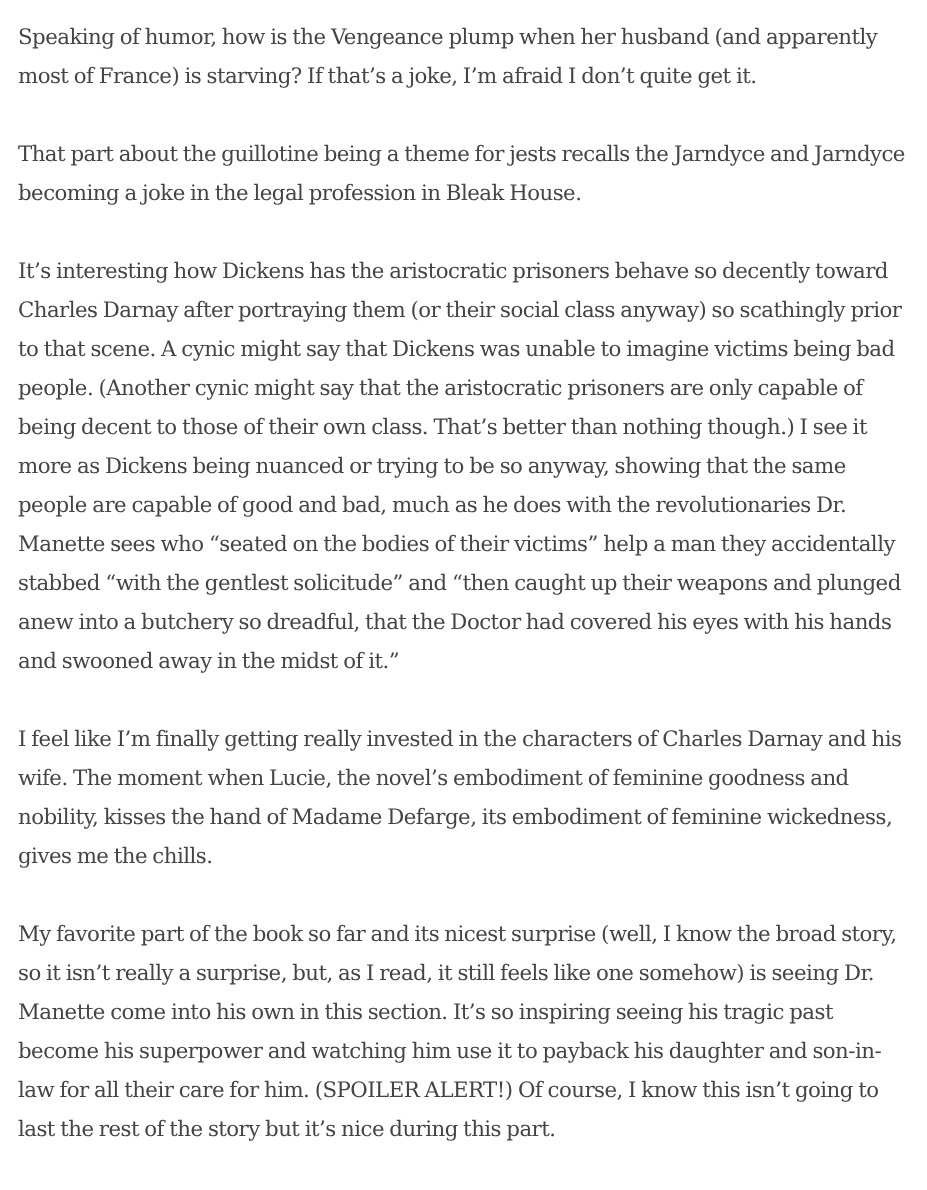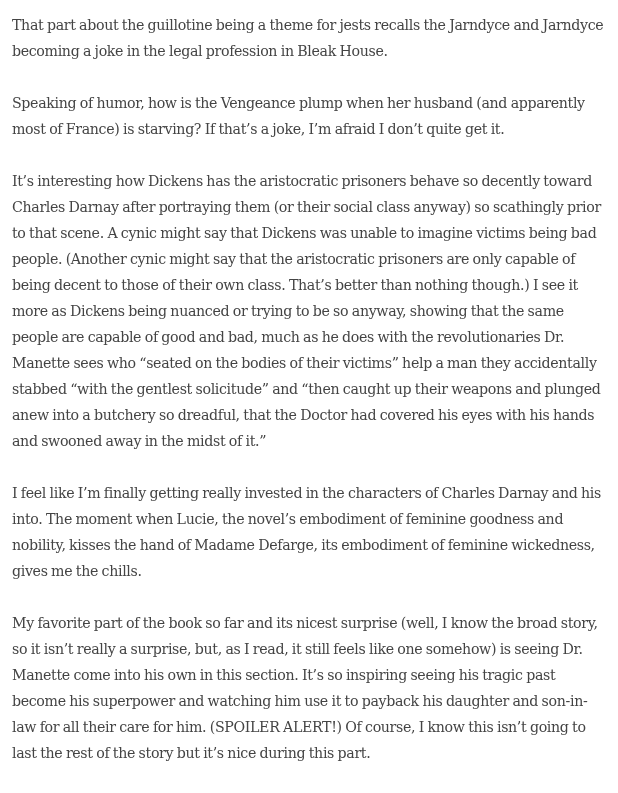--- a/index.html
+++ b/index.html
@@ -24,18 +24,18 @@
       word-spacing: -0.6px;
     }
     .article p {
       margin: 0 0 26px 0;
     }
   </style>
 </head>
 <body>
 
 <div class="article">
+  <p>Speaking of humor, how is the Vengeance plump when her husband (and apparently most of France) is starving? If that’s a joke, I’m afraid I don’t quite get it.</p>
   <p>That part about the guillotine being a theme for jests recalls the Jarndyce and Jarndyce becoming a joke in the legal profession in Bleak House.</p>
-  <p>Speaking of humor, how is the Vengeance plump when her husband (and apparently most of France) is starving? If that’s a joke, I’m afraid I don’t quite get it.</p>
   <p>It’s interesting how Dickens has the aristocratic prisoners behave so decently toward Charles Darnay after portraying them (or their social class anyway) so scathingly prior to that scene. A cynic might say that Dickens was unable to imagine victims being bad people. (Another cynic might say that the aristocratic prisoners are only capable of being decent to those of their own class. That’s better than nothing though.) I see it more as Dickens being nuanced or trying to be so anyway, showing that the same people are capable of good and bad, much as he does with the revolutionaries Dr. Manette sees who “seated on the bodies of their victims” help a man they accidentally stabbed “with the gentlest solicitude” and “then caught up their weapons and plunged anew into a butchery so dreadful, that the Doctor had covered his eyes with his hands and swooned away in the midst of it.”</p>
-  <p>I feel like I’m finally getting really invested in the characters of Charles Darnay and his into. The moment when Lucie, the novel’s embodiment of feminine goodness and nobility, kisses the hand of Madame Defarge, its embodiment of feminine wickedness, gives me the chills.</p>
+  <p>I feel like I’m finally getting really invested in the characters of Charles Darnay and his wife. The moment when Lucie, the novel’s embodiment of feminine goodness and nobility, kisses the hand of Madame Defarge, its embodiment of feminine wickedness, gives me the chills.</p>
   <p>My favorite part of the book so far and its nicest surprise (well, I know the broad story, so it isn’t really a surprise, but, as I read, it still feels like one somehow) is seeing Dr. Manette come into his own in this section. It’s so inspiring seeing his tragic past become his superpower and watching him use it to payback his daughter and son-in-law for all their care for him. (SPOILER ALERT!) Of course, I know this isn’t going to last the rest of the story but it’s nice during this part.</p>
 </div>
 
 </body></html>

